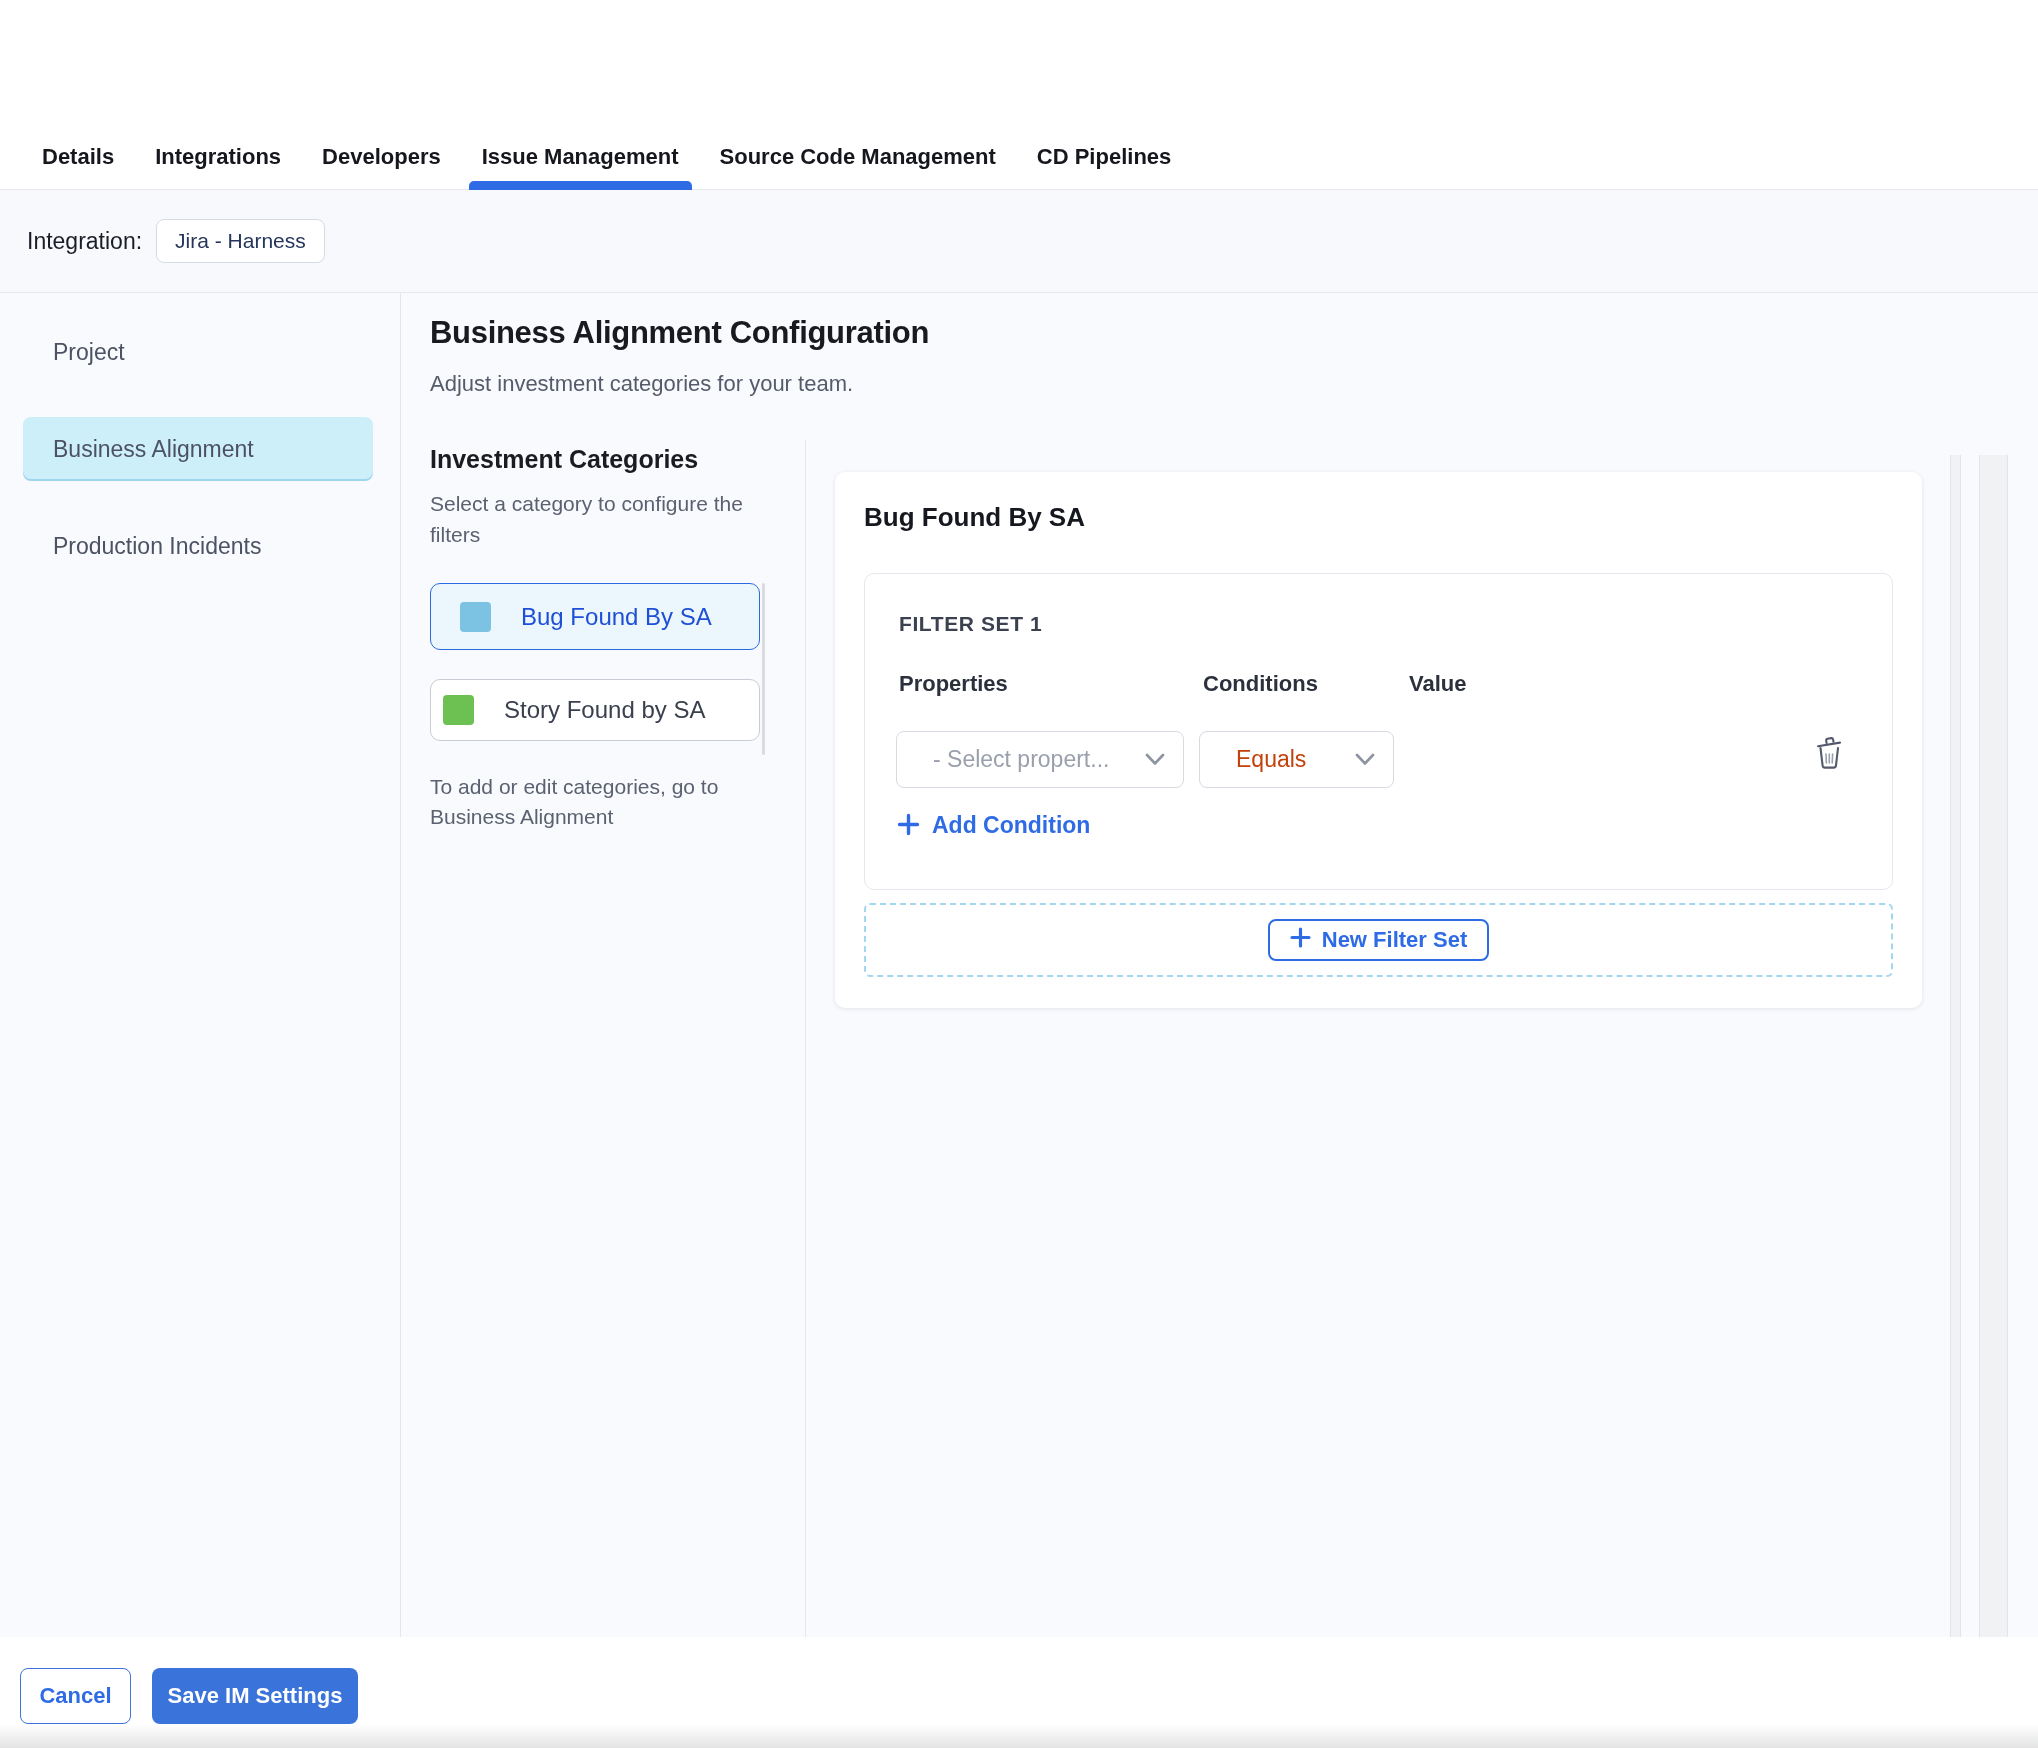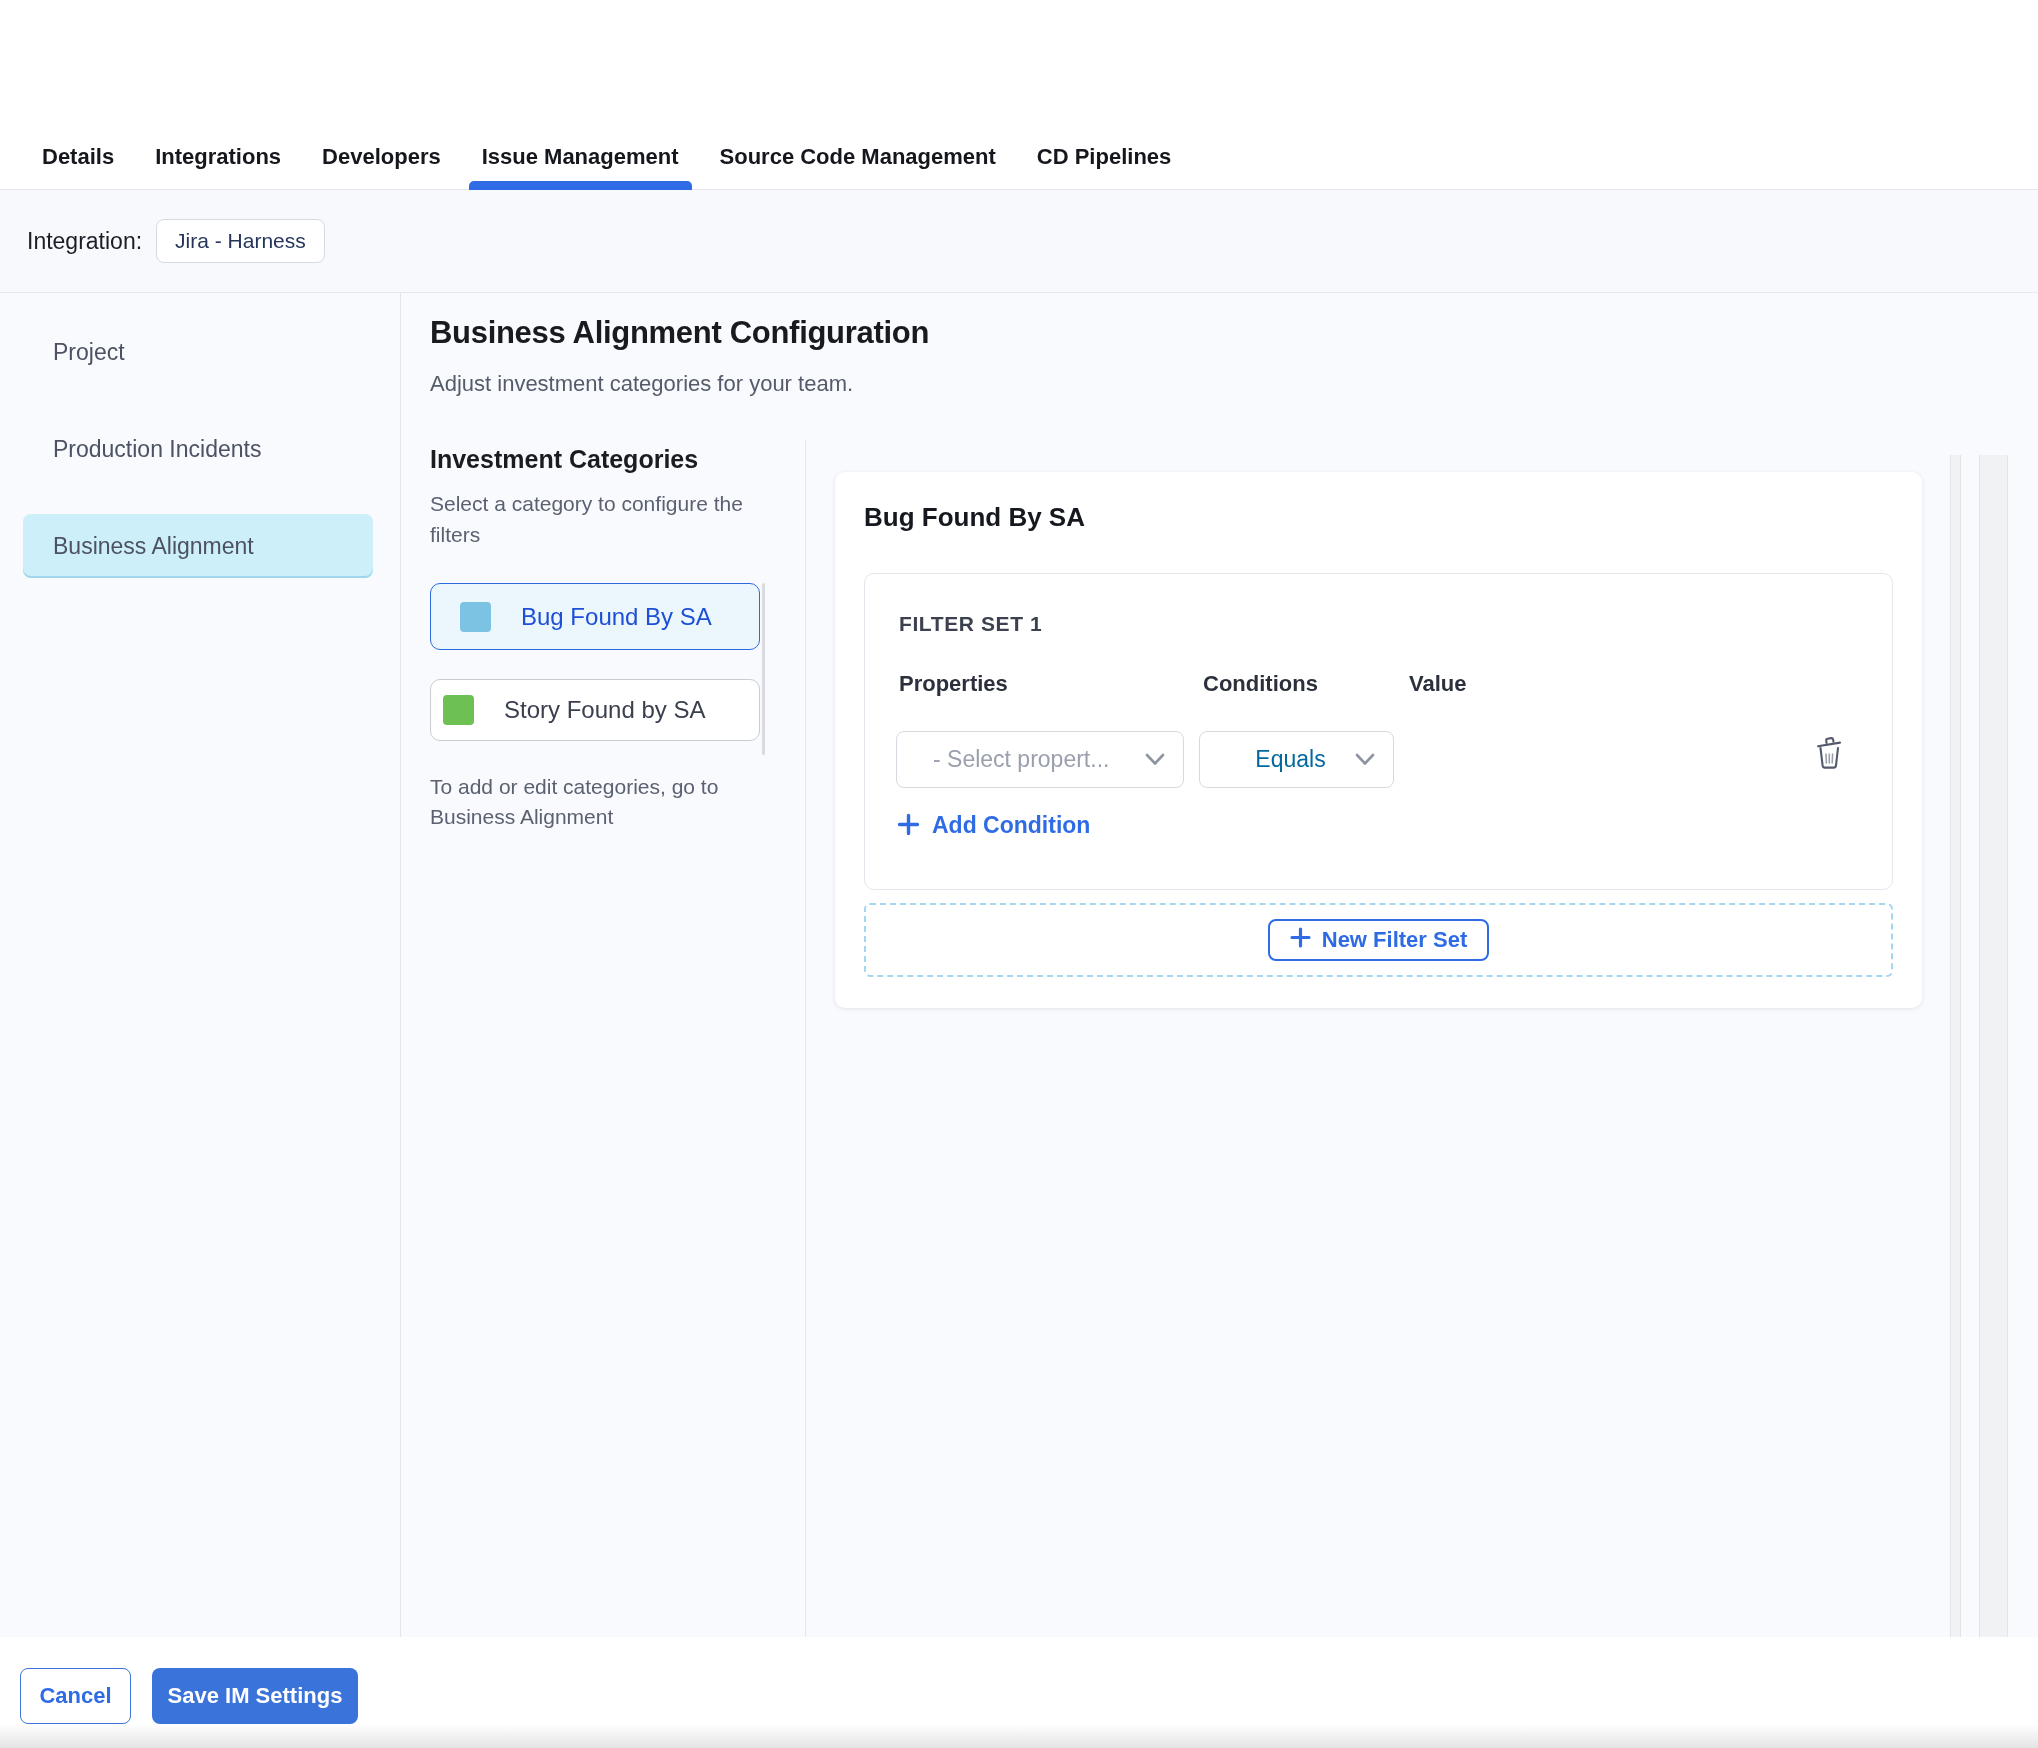--- a/index.html
+++ b/index.html
@@ -56,21 +56,21 @@
   .fs-heading { position:absolute; left:34px; top:38px; font-size:21px; font-weight:700; letter-spacing:0.6px; color:#3c4150; }
   .fs-col-label { position:absolute; top:97px; font-size:22px; font-weight:700; color:#2b303c; }
   .fs-col-label.c1 { left:34px; }
   .fs-col-label.c2 { left:338px; }
   .fs-col-label.c3 { left:544px; }
   .fake-select { position:absolute; top:157px; height:57px; border:1px solid #d7dae1; border-radius:8px; background:#fff; display:flex; align-items:center; padding:0 18px 0 36px; cursor:pointer; }
   .fake-select .sel-text { font-size:23px; flex:1; white-space:nowrap; overflow:hidden; }
   .fake-select.properties { left:31px; width:288px; }
   .fake-select.properties .sel-text { color:#99a0ac; }
   .fake-select.conditions { left:334px; width:195px; }
-  .fake-select.conditions .sel-text { color:#0369a1;text-align:center; }
+  .fake-select.conditions .sel-text { color:#c2410c; }
   .chevron { flex:0 0 auto; margin-left:10px; display:flex; }
   .value-input { position:absolute; left:543px; top:157px; width:366px; height:53px; background:#e7eaee; border:none; border-radius:8px; padding:0 20px 0 24px; font-size:24px; color:#3a404e; font-family:"Liberation Sans", sans-serif; }
   .value-input::placeholder { color:#98a0ac; opacity:1; }
   .trash-btn { position:absolute; left:944px; top:160px; width:40px; height:40px; background:none; border:none; cursor:pointer; display:flex; align-items:center; justify-content:center; }
   .add-condition { position:absolute; left:32px; top:238px; display:flex; align-items:center; gap:12px; background:none; border:none; cursor:pointer; }
   .add-condition .link-text { font-size:23px; font-weight:700; color:#2e6be4; }
 
   .dashed-zone { position:absolute; left:29px; top:431px; width:1029px; height:74px; border:2px dashed #a3d7ef; border-radius:6px; display:flex; align-items:center; justify-content:center; background:#fff; }
   .new-filter-btn { height:42px; padding:0 20px; border:2px solid #2e6be4; border-radius:8px; background:#fff; color:#2e6be4; font-size:22px; font-weight:700; display:flex; align-items:center; gap:11px; cursor:pointer; }
 
@@ -102,22 +102,22 @@
 
   <div class="integration-bar">
     <span class="integration-label">Integration:</span>
     <span class="integration-chip">Jira - Harness</span>
   </div>
 
   <div class="content">
 
     <div class="sidebar">
       <div class="side-item">Project</div>
+      <div class="side-item selected">Business Alignment</div>
       <div class="side-item">Production Incidents</div>
-      <div class="side-item selected">Business Alignment</div>
     </div>
 
     <div class="main">
       <div class="main-title">Business Alignment Configuration</div>
       <div class="main-sub">Adjust investment categories for your team.</div>
 
       <div class="col-divider"></div>
 
       <div class="cat-col">
         <div class="cat-heading">Investment Categories</div>

